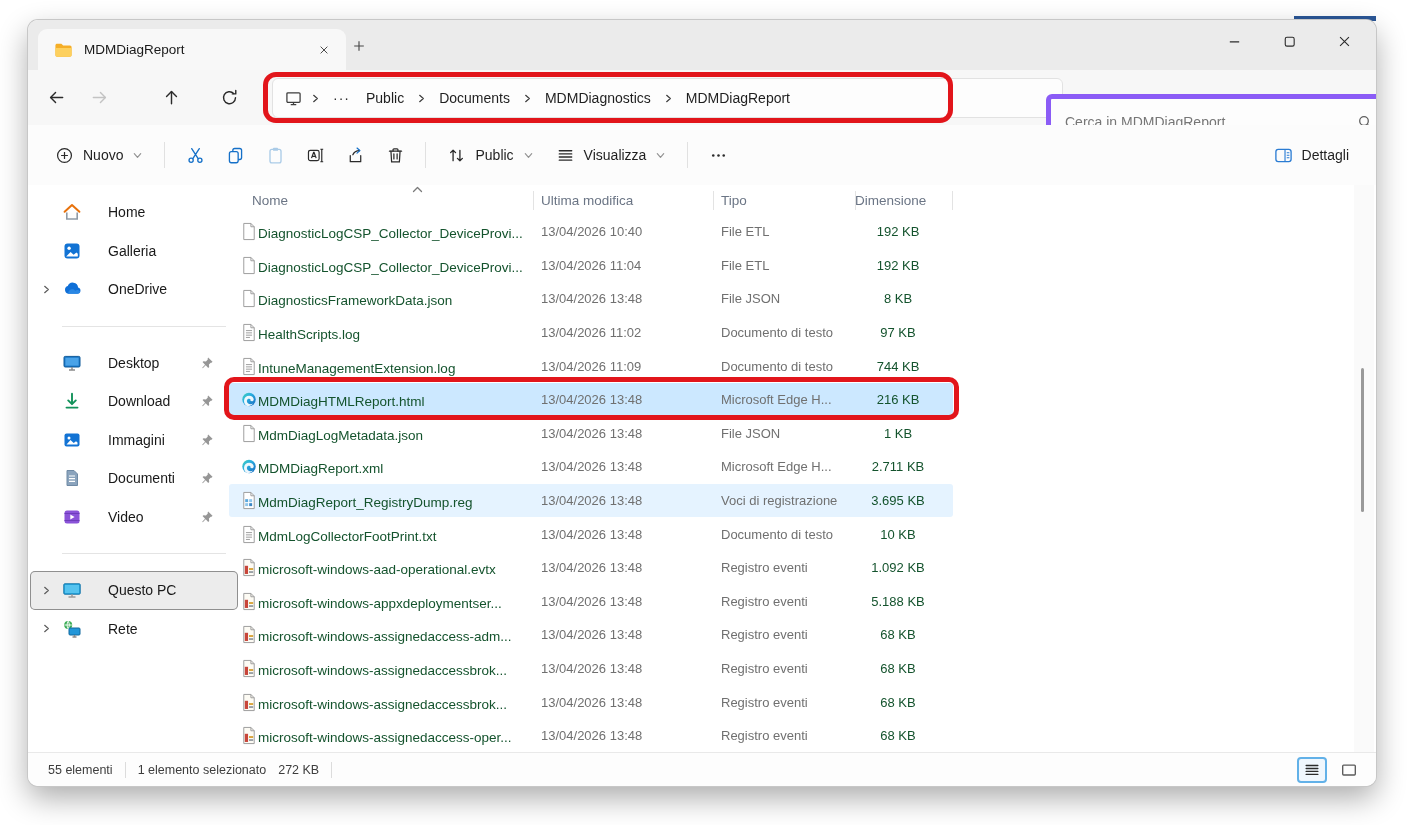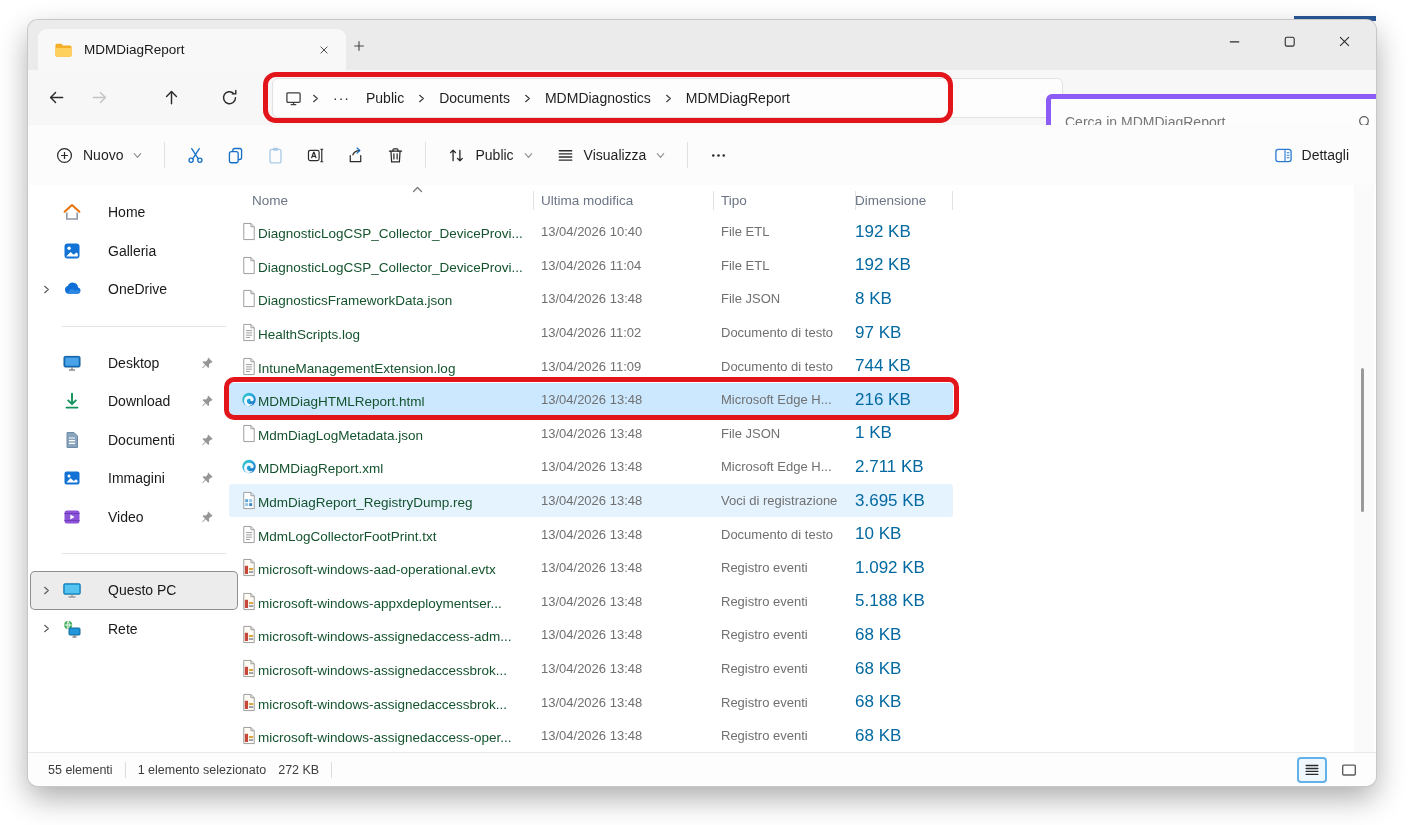--- a/index.html
+++ b/index.html
@@ -74,21 +74,21 @@
   .sortcaret{position:absolute;left:182px;top:0;width:13px;height:9px}
   .sortcaret svg{width:13px;height:9px;display:block}
 
   .rows{position:absolute;left:0;right:0;top:30px}
   .frow{display:grid;grid-template-columns:304px 180px 142px 1fr;height:33.6px;align-items:center;font-size:13.5px;border-radius:3px}
   .frow.selected{background:#cce8ff}
   .frow.highlighted{background:#e5f3ff}
   .fname{display:flex;align-items:flex-end;gap:1px;padding-left:12px;color:#14532d;white-space:nowrap;overflow:hidden}
   .ficon{width:16px;height:19px;flex:none}
   .fdate,.ftype{color:#707070;padding-left:8px;font-size:13px;white-space:nowrap}
-  .fsize{color:#0369a1;text-align:left;padding-right:12px;font-size:17px;white-space:nowrap}
+  .fsize{color:#14532d;text-align:center;padding-right:12px;font-size:13px;white-space:nowrap}
 
   .scrolltrack{position:absolute;right:2px;top:0;bottom:0;width:20px;background:#fafafa}
   .scrollthumb{position:absolute;left:7px;top:183px;width:3px;height:144px;background:#9a9a9a;border-radius:2px}
 
   
   .statusbar{position:absolute;left:0;right:0;bottom:0;height:33px;background:#fdfdfd;border-top:1px solid #e9e9e9;
              display:flex;align-items:center;font-size:12.5px;color:#3d3d3d;padding-left:20px;gap:12px}
   .sdiv{width:1px;height:16px;background:#dcdcdc}
   .viewtoggles{margin-left:auto;margin-right:12px;display:flex;gap:7px;align-items:center}
   .vt{width:30px;height:26px;display:flex;align-items:center;justify-content:center;border-radius:4px;box-sizing:border-box}
@@ -417,39 +417,39 @@
           </span>
           <span class="side-label">Download</span>
           <span class="side-pin"><svg viewBox="0 0 16 16" fill="#7d7d7d">
               <path d="M9.3 1.7 14.3 6.7l-1.1 1.1-.9-.2-2.1 2.1.3 2.8-1.1 1.1-2.9-2.9-3.3 3.3-.7-.7L5.8 9.9l-2.9-2.9 1.1-1.1 2.8.3 2.1-2.1-.2-.9z"></path>
             </svg></span>
         </div>
         <div class="side-item">
           <span class="side-chevron"></span>
           <span class="side-icon">
             <svg viewBox="0 0 20 20">
-              <path d="M5 2.5h7l3.5 3.5v11.5H5z" fill="#8ba4bd" stroke="#6f8aa5"></path>
-              <path d="M7 8h6M7 10.7h6M7 13.4h6" stroke="#fff" stroke-width="1.2"></path>
-            </svg>
-          </span>
-          <span class="side-label">Documenti</span>
+              <rect x="2.5" y="3.5" width="15" height="13" rx="2" fill="#1273d4"></rect>
+              <circle cx="7" cy="8" r="1.5" fill="#fff"></circle>
+              <path d="M4.5 14.5 8.5 10l3.2 3 2.3-1.8 1.5 1.3v2z" fill="#fff"></path>
+            </svg>
+          </span>
+          <span class="side-label">Immagini</span>
           <span class="side-pin"><svg viewBox="0 0 16 16" fill="#7d7d7d">
               <path d="M9.3 1.7 14.3 6.7l-1.1 1.1-.9-.2-2.1 2.1.3 2.8-1.1 1.1-2.9-2.9-3.3 3.3-.7-.7L5.8 9.9l-2.9-2.9 1.1-1.1 2.8.3 2.1-2.1-.2-.9z"></path>
             </svg></span>
         </div>
         <div class="side-item">
           <span class="side-chevron"></span>
           <span class="side-icon">
             <svg viewBox="0 0 20 20">
-              <rect x="2.5" y="3.5" width="15" height="13" rx="2" fill="#1273d4"></rect>
-              <circle cx="7" cy="8" r="1.5" fill="#fff"></circle>
-              <path d="M4.5 14.5 8.5 10l3.2 3 2.3-1.8 1.5 1.3v2z" fill="#fff"></path>
-            </svg>
-          </span>
-          <span class="side-label">Immagini</span>
+              <path d="M5 2.5h7l3.5 3.5v11.5H5z" fill="#8ba4bd" stroke="#6f8aa5"></path>
+              <path d="M7 8h6M7 10.7h6M7 13.4h6" stroke="#fff" stroke-width="1.2"></path>
+            </svg>
+          </span>
+          <span class="side-label">Documenti</span>
           <span class="side-pin"><svg viewBox="0 0 16 16" fill="#7d7d7d">
               <path d="M9.3 1.7 14.3 6.7l-1.1 1.1-.9-.2-2.1 2.1.3 2.8-1.1 1.1-2.9-2.9-3.3 3.3-.7-.7L5.8 9.9l-2.9-2.9 1.1-1.1 2.8.3 2.1-2.1-.2-.9z"></path>
             </svg></span>
         </div>
         <div class="side-item">
           <span class="side-chevron"></span>
           <span class="side-icon">
             <svg viewBox="0 0 20 20">
               <rect x="2.5" y="3.5" width="15" height="13" rx="2.5" fill="#8a53d8"></rect>
               <path d="M2.5 6.5h15M2.5 13.5h15" stroke="#6e3cba"></path>

